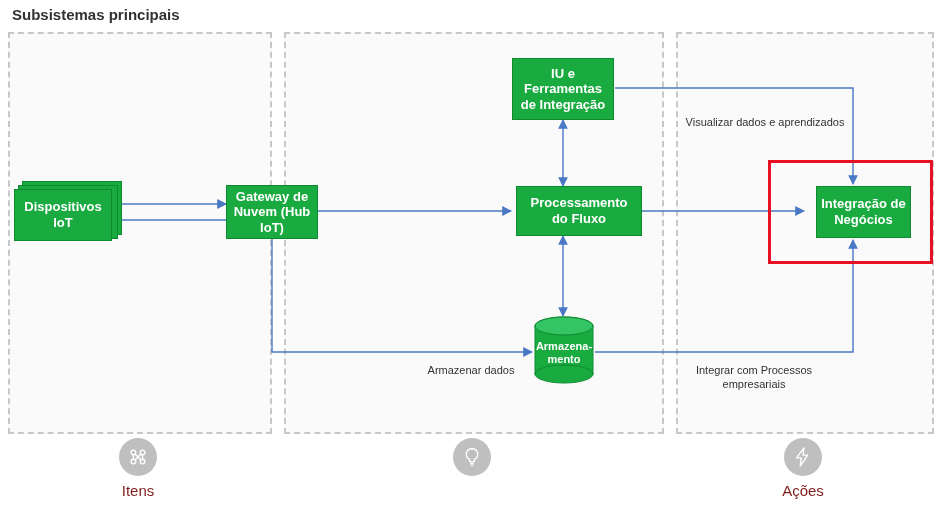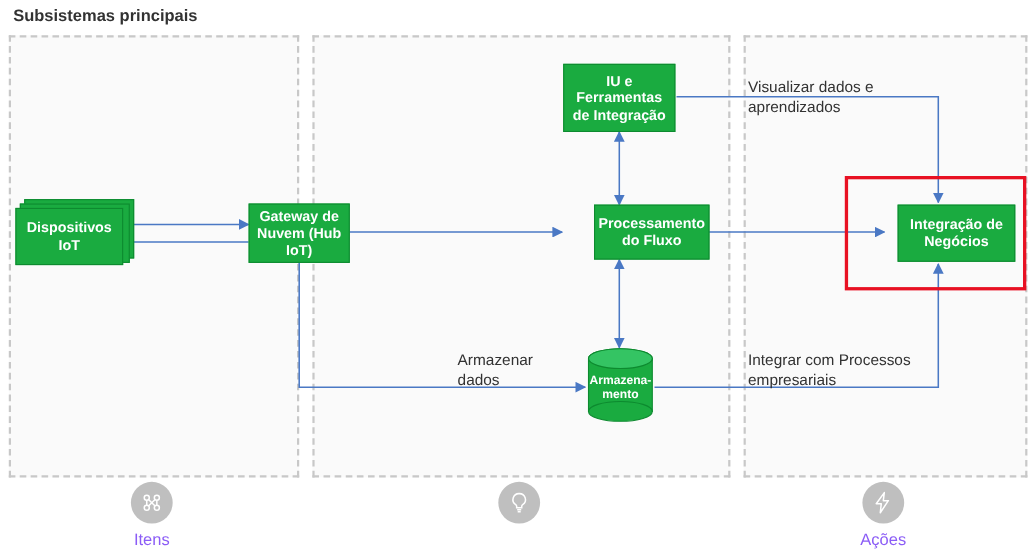--- a/index.html
+++ b/index.html
@@ -3,22 +3,22 @@
 <meta charset="utf-8">
 <style>
   html,body{margin:0;padding:0;font-family:"Segoe UI",Arial,sans-serif;color:#323232;background:#fff;}
   .page{position:relative;width:940px;height:509px;border-radius:30px;}
   .title{position:absolute;left:12px;top:6px;font-size:15px;font-weight:600;color:#323232;}
   .region{position:absolute;border:2px dashed #c8c8c8;background:rgba(0,0,0,0.02);}
   .box{position:absolute;background:#1aab40;border:1px solid #0d8a2f;color:#fff;display:flex;align-items:center;justify-content:center;text-align:center;font-size:13px;font-weight:600;padding:2px 4px;box-sizing:border-box;}
   .box span{line-height:1.2;}
   .stackA,.stackB{position:absolute;background:#1aab40;border:1px solid #0d8a2f;}
   .highlight{position:absolute;border:3px solid #e81123;box-sizing:border-box;}
-  .label{position:absolute;font-size:14px;color:#323232;line-height:1.3;}
-  .fname{position:absolute;font-size:15px;color:#8b5cf6;text-align:center;}
+  .label{position:absolute;font-size:11px;color:#323232;text-align:center;line-height:1.3;margin-top:45px;}
+  .fname{position:absolute;font-size:15px;color:#7f1d1d;text-align:center;}
   .circle{position:absolute;width:38px;height:38px;border-radius:50%;background:#bfbfbf;display:flex;align-items:center;justify-content:center;}
   .circle svg{width:22px;height:22px;}
   svg.conn{position:absolute;left:0;top:0;width:940px;height:509px;pointer-events:none;}
   .conn line,.conn polyline{stroke:#4a78c4;stroke-width:1.4;fill:none;}
   .cyl{position:absolute;}
 </style>
 </head>
 <body>
 
 <div class="page">
@@ -64,36 +64,36 @@
   </div>
 
   <div class="box" style="left:226px; top:185px; width:92px; height:54px;">
     <span>Gateway de Nuvem (Hub IoT)</span>
   </div>
 
   <div class="box" style="left:512px; top:58px; width:102px; height:62px;">
     <span>IU e Ferramentas de Integração</span>
   </div>
 
-  <div class="box" style="left:540px; top:186px; width:105px; height:50px;">
+  <div class="box" style="left:516px; top:186px; width:126px; height:50px;">
     <span>Processamento do Fluxo</span>
   </div>
 
   <div class="cyl" style="left:533px; top:316px;">
     <svg width="62" height:="70" height="70">
       <ellipse cx="31" cy="10" rx="29" ry="9" fill="#1aab40" stroke="#0d8a2f"></ellipse>
       <rect x="2" y="10" width="58" height="48" fill="#1aab40" stroke="#0d8a2f"></rect>
       <ellipse cx="31" cy="58" rx="29" ry="9" fill="#1aab40" stroke="#0d8a2f"></ellipse>
       <ellipse cx="31" cy="10" rx="29" ry="9" fill="#34c463" stroke="#0d8a2f"></ellipse>
     </svg>
     <div style="position:absolute;left:0;top:24px;width:62px;text-align:center;color:#fff;font-size:11px;font-weight:600;line-height:1.15;white-space:pre-line;">Armazena-
 mento</div>
   </div>
 
-  <div class="box" style="left:816px; top:186px; width:107px; height:52px;">
+  <div class="box" style="left:816px; top:186px; width:95px; height:52px;">
     <span>Integração de Negócios</span>
   </div>
   <div class="highlight" style="left:768px; top:160px; width:165px; height:104px;"></div>
 
   <div class="label" style="left:416px; top:318px; width:110px;">Armazenar dados</div>
   <div class="label" style="left:680px; top:318px; width:148px;">Integrar com Processos empresariais</div>
   <div class="label" style="left:680px; top:70px;  width:170px;">Visualizar dados e aprendizados</div>
 
   <div class="circle" style="left:119px; top:438px;">
     <svg viewBox="0 0 24 24">

